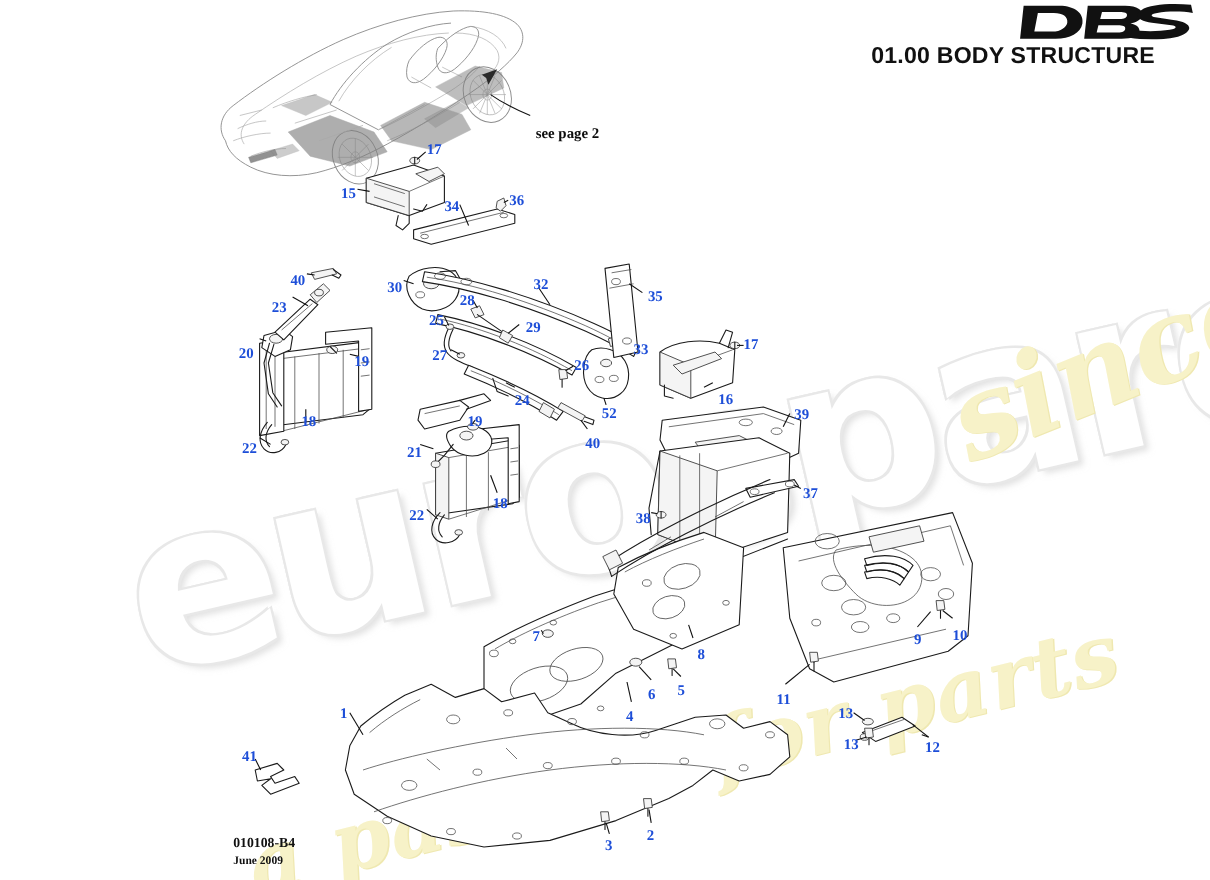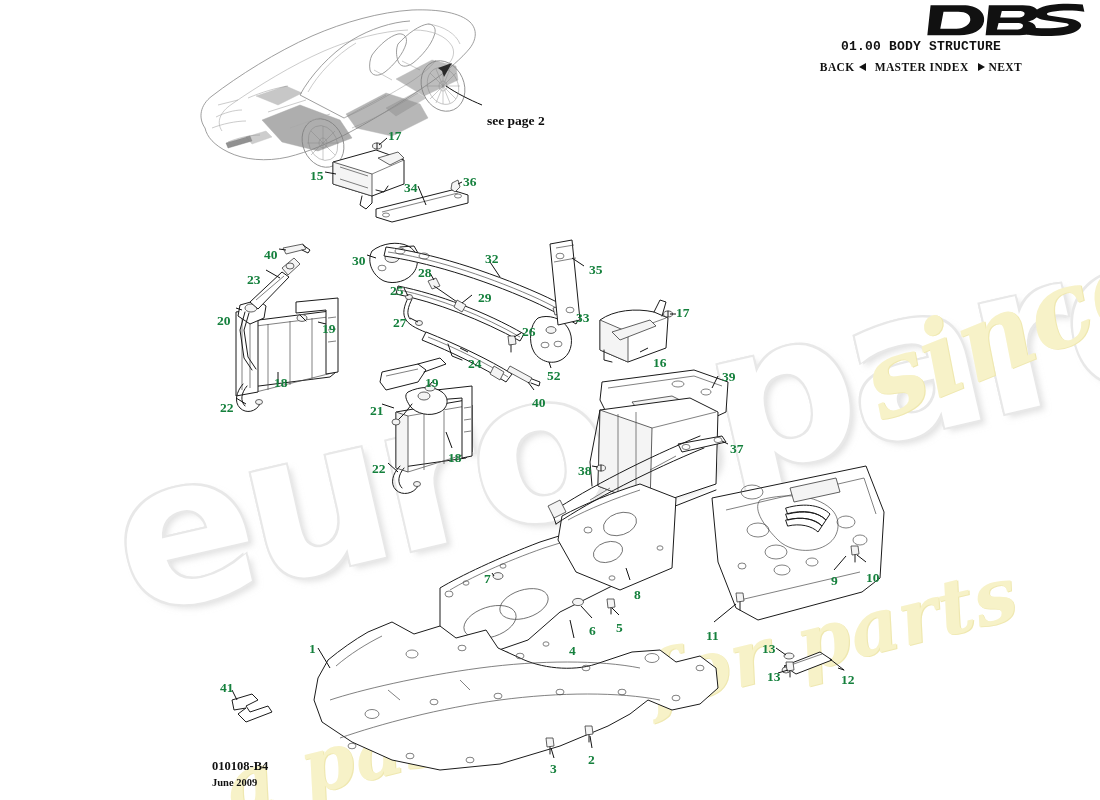--- a/index.html
+++ b/index.html
@@ -56,22 +56,22 @@
     color:#f7f2c8;
     text-shadow:1px 1px 0 #efe8b0;
     transform:rotate(-22deg);transform-origin:0 0;
     white-space:nowrap;
   }
 
   
   #header{position:absolute;right:14px;top:2px;width:330px;text-align:center;}
   #dbs-logo{height:34px;display:block;margin:0 0 0 auto;}
   #section-title{
-    font-family:Liberation Mono, monospace;
-    font-weight:bold;font-size:13px;color:#111;
+    font-family:Liberation Sans, sans-serif;
+    font-weight:bold;font-size:21px;color:#111;
     letter-spacing:.2px;margin-top:3px;text-align:center;
   }
   #navbar{
     margin-top:7px;font-family:"Liberation Serif", serif;
     font-weight:bold;font-size:11.5px;color:#111;
     display:flex;justify-content:center;align-items:center;gap:9px;
     letter-spacing:.4px;
   }
   #navbar .navitem{display:flex;align-items:center;gap:4px;cursor:pointer;}
   .tri-l{width:0;height:0;border-top:4.5px solid transparent;border-bottom:4.5px solid transparent;border-right:7px solid #111;}
@@ -98,21 +98,21 @@
   #art .carline{fill:none;stroke:#8d8d8d;stroke-width:.85;stroke-linejoin:round;}
   #art .carthin{fill:none;stroke:#a8a8a8;stroke-width:.6;}
   #art .cardark{fill:#7e7e7e;stroke:#6a6a6a;stroke-width:.4;}
   #art .cardark2{fill:#919191;stroke:#7a7a7a;stroke-width:.4;}
   #art .leader{fill:none;stroke:#111;stroke-width:1;}
 
   
   .co{
     position:absolute;
     font-family:"Liberation Serif", serif;
-    font-weight:bold;font-size:13.5px;color:#15803d;
+    font-weight:bold;font-size:13.5px;color:#1d4ed8;
     white-space:nowrap;
   }
   #see-page-2{
     position:absolute;left:487px;top:101px;
     font-family:"Liberation Serif", serif;font-weight:bold;
     font-size:13.5px;color:#0c0c0c;white-space:nowrap;cursor:pointer;margin-top:12px;
   }
 </style>
 </head>
 <body>
@@ -550,33 +550,20 @@
 
         <path d="M90 4 L132 4 C146 4 152 9 151 15 C150 20 144 23 138 24 C145 25 149 29 148 34 C147 38 140 41 128 41 L86 41 Z
                  M106 11 L104 19 L126 19 C131 19 134 17 134 15 C135 12 131 11 126 11 Z
                  M102 26 L100 34 L124 34 C129 34 132 32 132 30 C133 27 129 26 124 26 Z"></path>
 
         <path d="M206 3 C186 1 160 2 150 9 C141 15 147 21 162 23 L184 26 C191 27 190 30 182 31 C170 33 150 33 140 31 L137 40
                  C154 43 186 43 198 36 C210 29 203 22 186 20 L166 17 C160 16 160 13 168 12 C180 10 196 10 208 12 Z"></path>
       </g>
     </svg>
     <div id="section-title">01.00 BODY STRUCTURE</div>
-    <div id="navbar">
-      <span class="navitem">
-        <span>BACK</span>
-        <span class="tri-l"></span>
-      </span>
-      <span class="navitem">
-        <span>MASTER INDEX</span>
-      </span>
-      <span class="navitem">
-        <span class="tri-r"></span>
-        <span>NEXT</span>
-      </span>
-    </div>
   </div>
 
   <div id="see-page-2">see page 2</div>
 
   <div id="callout-layer">
       <div class="co" style="left: 310px; top: 168px;">15</div>
       <div class="co" style="left: 388px; top: 128px;">17</div>
       <div class="co" style="left: 404px; top: 180px;">34</div>
       <div class="co" style="left: 463px; top: 174px;">36</div>
       <div class="co" style="left: 264px; top: 247px;">40</div>

